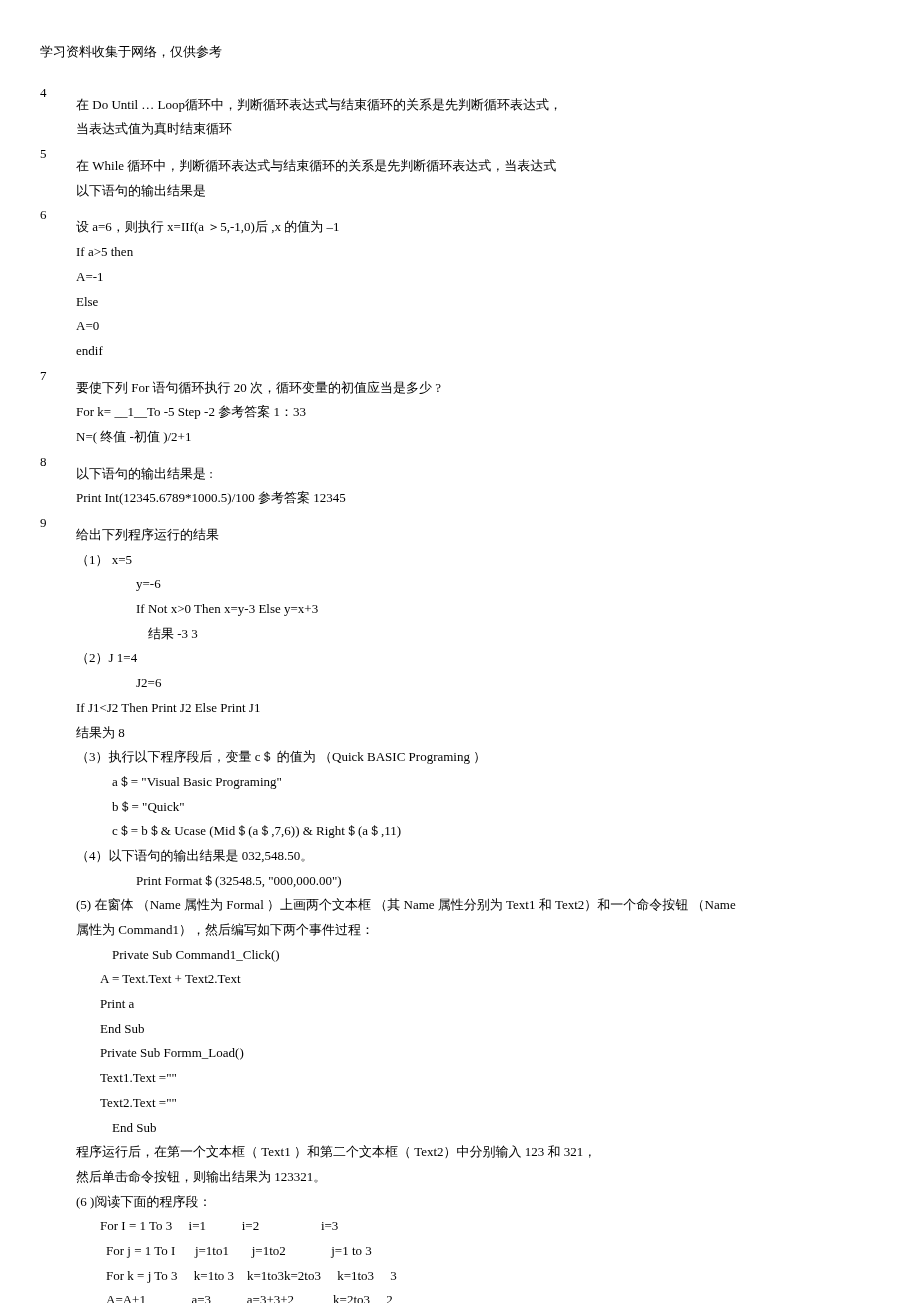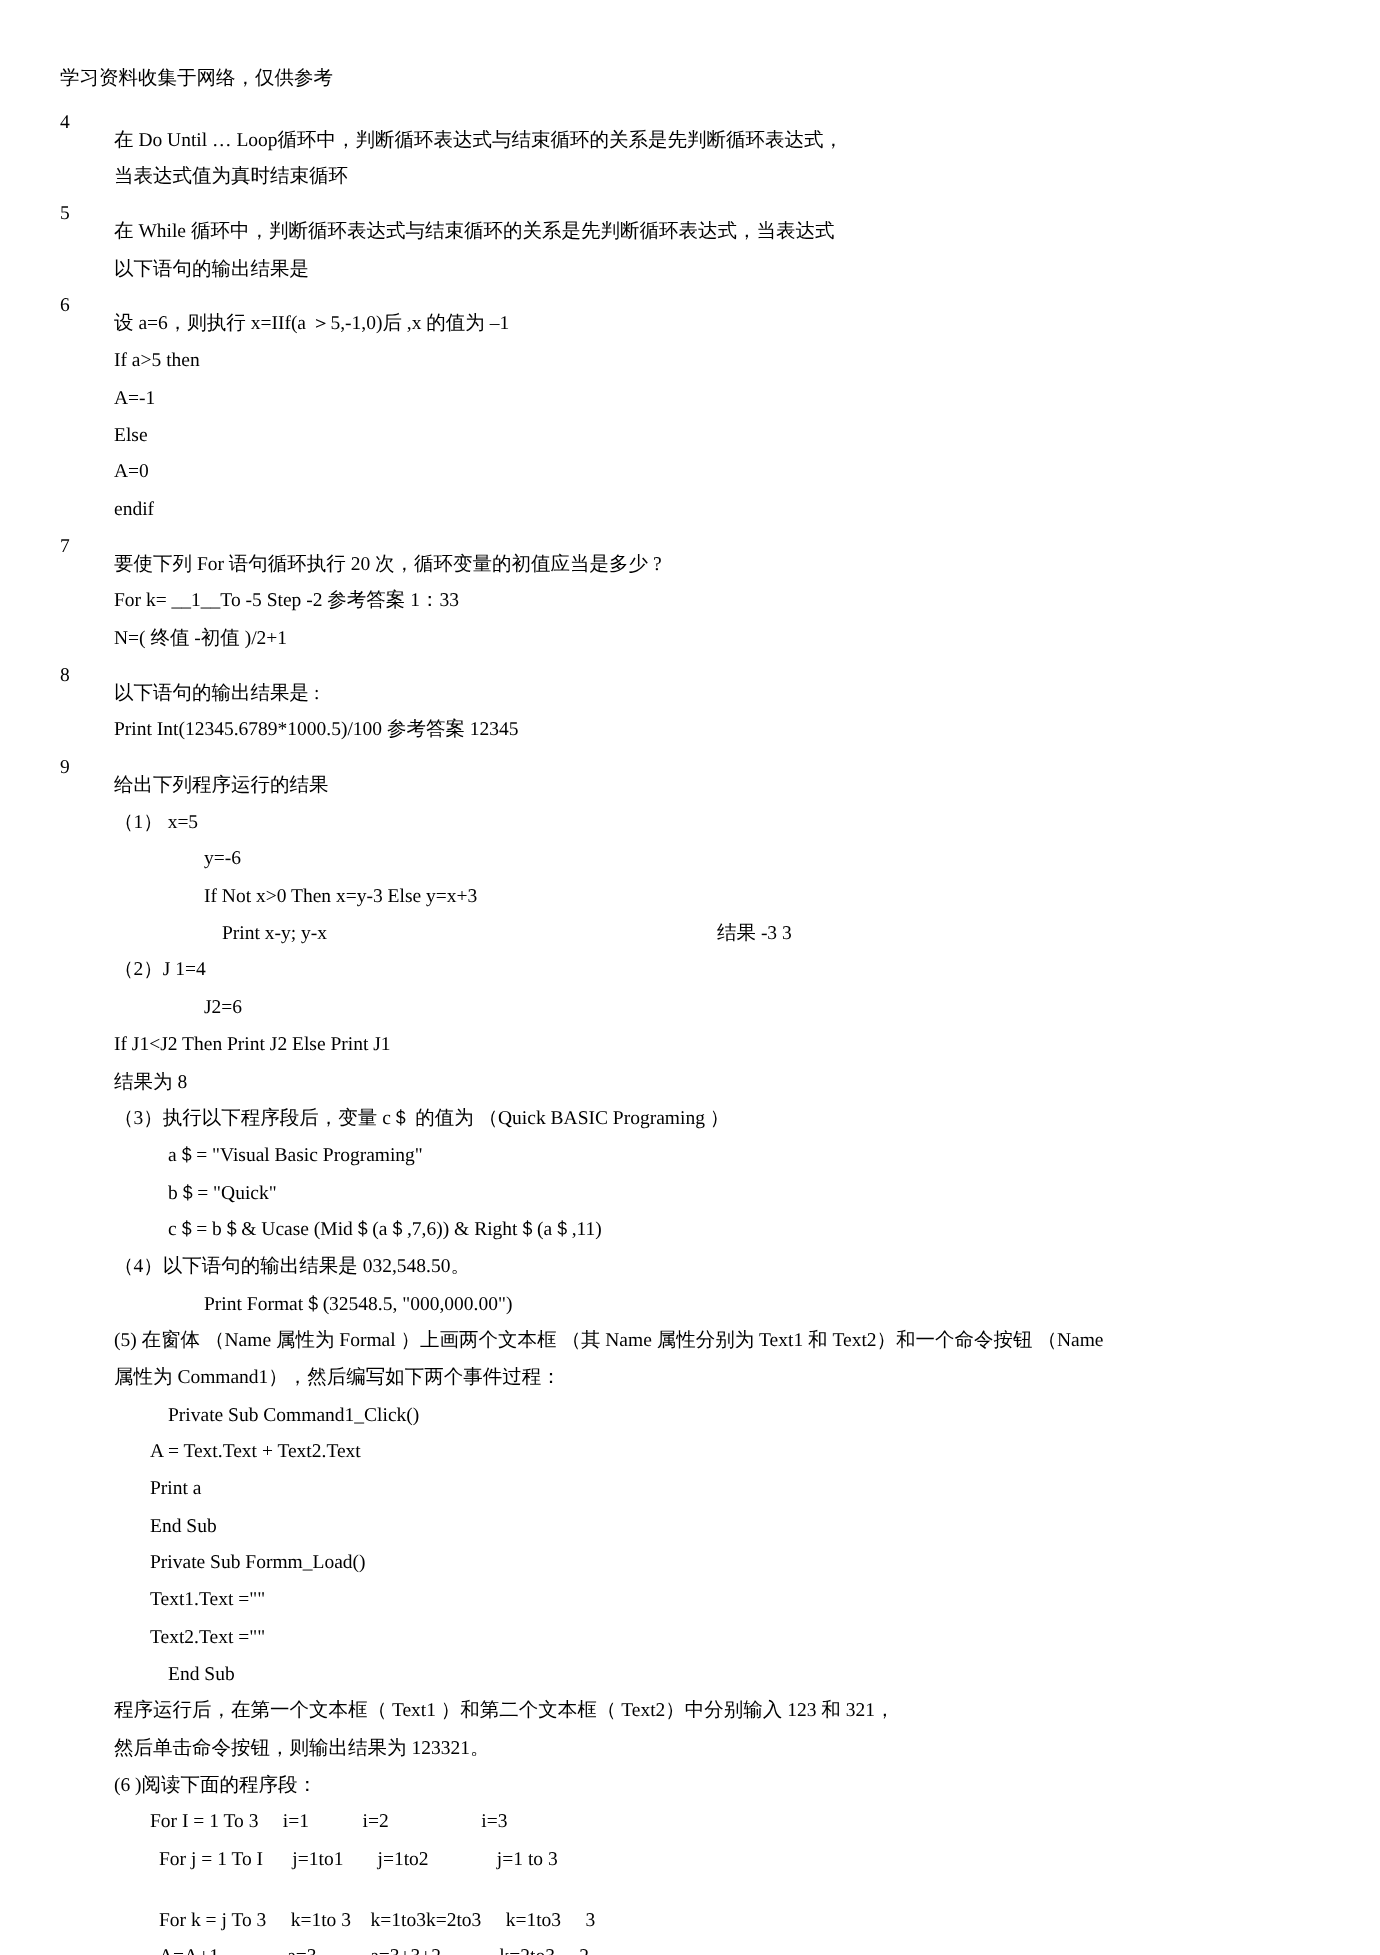--- a/index.html
+++ b/index.html
@@ -6,21 +6,21 @@
     margin: 0;
     padding: 40px 40px 20px 40px;
     font-family: "SimSun", "宋体", serif;
     font-size: 13px;
     line-height: 1.9;
     color: #000;
     background: #fff;
     width: 840px;
   }
   .header-note {
-    margin-bottom: 4px;
+    margin-bottom: 16px;
   }
   .row {
     display: flex;
   }
   .num {
     width: 36px;
     flex-shrink: 0;
   }
   .content {
     flex: 1;
@@ -76,21 +76,20 @@
 <div class="row">
   <div class="num">9</div>
   <div class="content">给出下列程序运行的结果</div>
 </div>
 
 <div class="indent1">（1）   x=5</div>
 <div class="indent3">y=-6</div>
 <div class="indent3">If Not x&gt;0 Then x=y-3 Else y=x+3</div>
 <div class="indent1" style="display:flex;">
   <span style="width:72px;"></span>
-  <span style="width:330px;">Print x-y; y-x</span>
   <span>结果  -3    3</span>
 </div>
 
 <div class="indent1">（2）J 1=4</div>
 <div class="indent3">J2=6</div>
 <div class="indent1" style="display:flex;flex-direction:column;">
   <span style="width:60px;"></span>
   <span style="width:310px;">If J1&lt;J2 Then Print J2 Else Print J1</span>
   <span>结果为  8</span>
 </div>
@@ -112,16 +111,16 @@
 <div style="padding-left:60px;">Private Sub Formm_Load()</div>
 <div style="padding-left:60px;">Text1.Text =""</div>
 <div style="padding-left:60px;">Text2.Text =""</div>
 <div class="indent2">End Sub</div>
 <div class="indent1">程序运行后，在第一个文本框（      Text1 ）和第二个文本框（    Text2）中分别输入   123 和 321，</div>
 <div class="indent1">然后单击命令按钮，则输出结果为        123321。</div>
 
 <div class="indent1">(6 )阅读下面的程序段：</div>
 <div style="padding-left:60px;white-space:pre;">For I = 1 To 3     i=1           i=2                   i=3</div>
 <div style="padding-left:66px;white-space:pre;">For j = 1 To I      j=1to1       j=1to2              j=1 to 3</div>
-<div style="padding-left:66px;white-space:pre;margin-top:16px;">For k = j To 3     k=1to 3    k=1to3k=2to3     k=1to3     3</div>
+<div style="padding-left:66px;white-space:pre;">For k = j To 3     k=1to 3    k=1to3k=2to3     k=1to3     3</div>
 <div style="padding-left:66px;white-space:pre;">A=A+1              a=3           a=3+3+2            k=2to3     2</div>
 
 <div class="footer-note">学习资料</div>
 
 </body></html>

